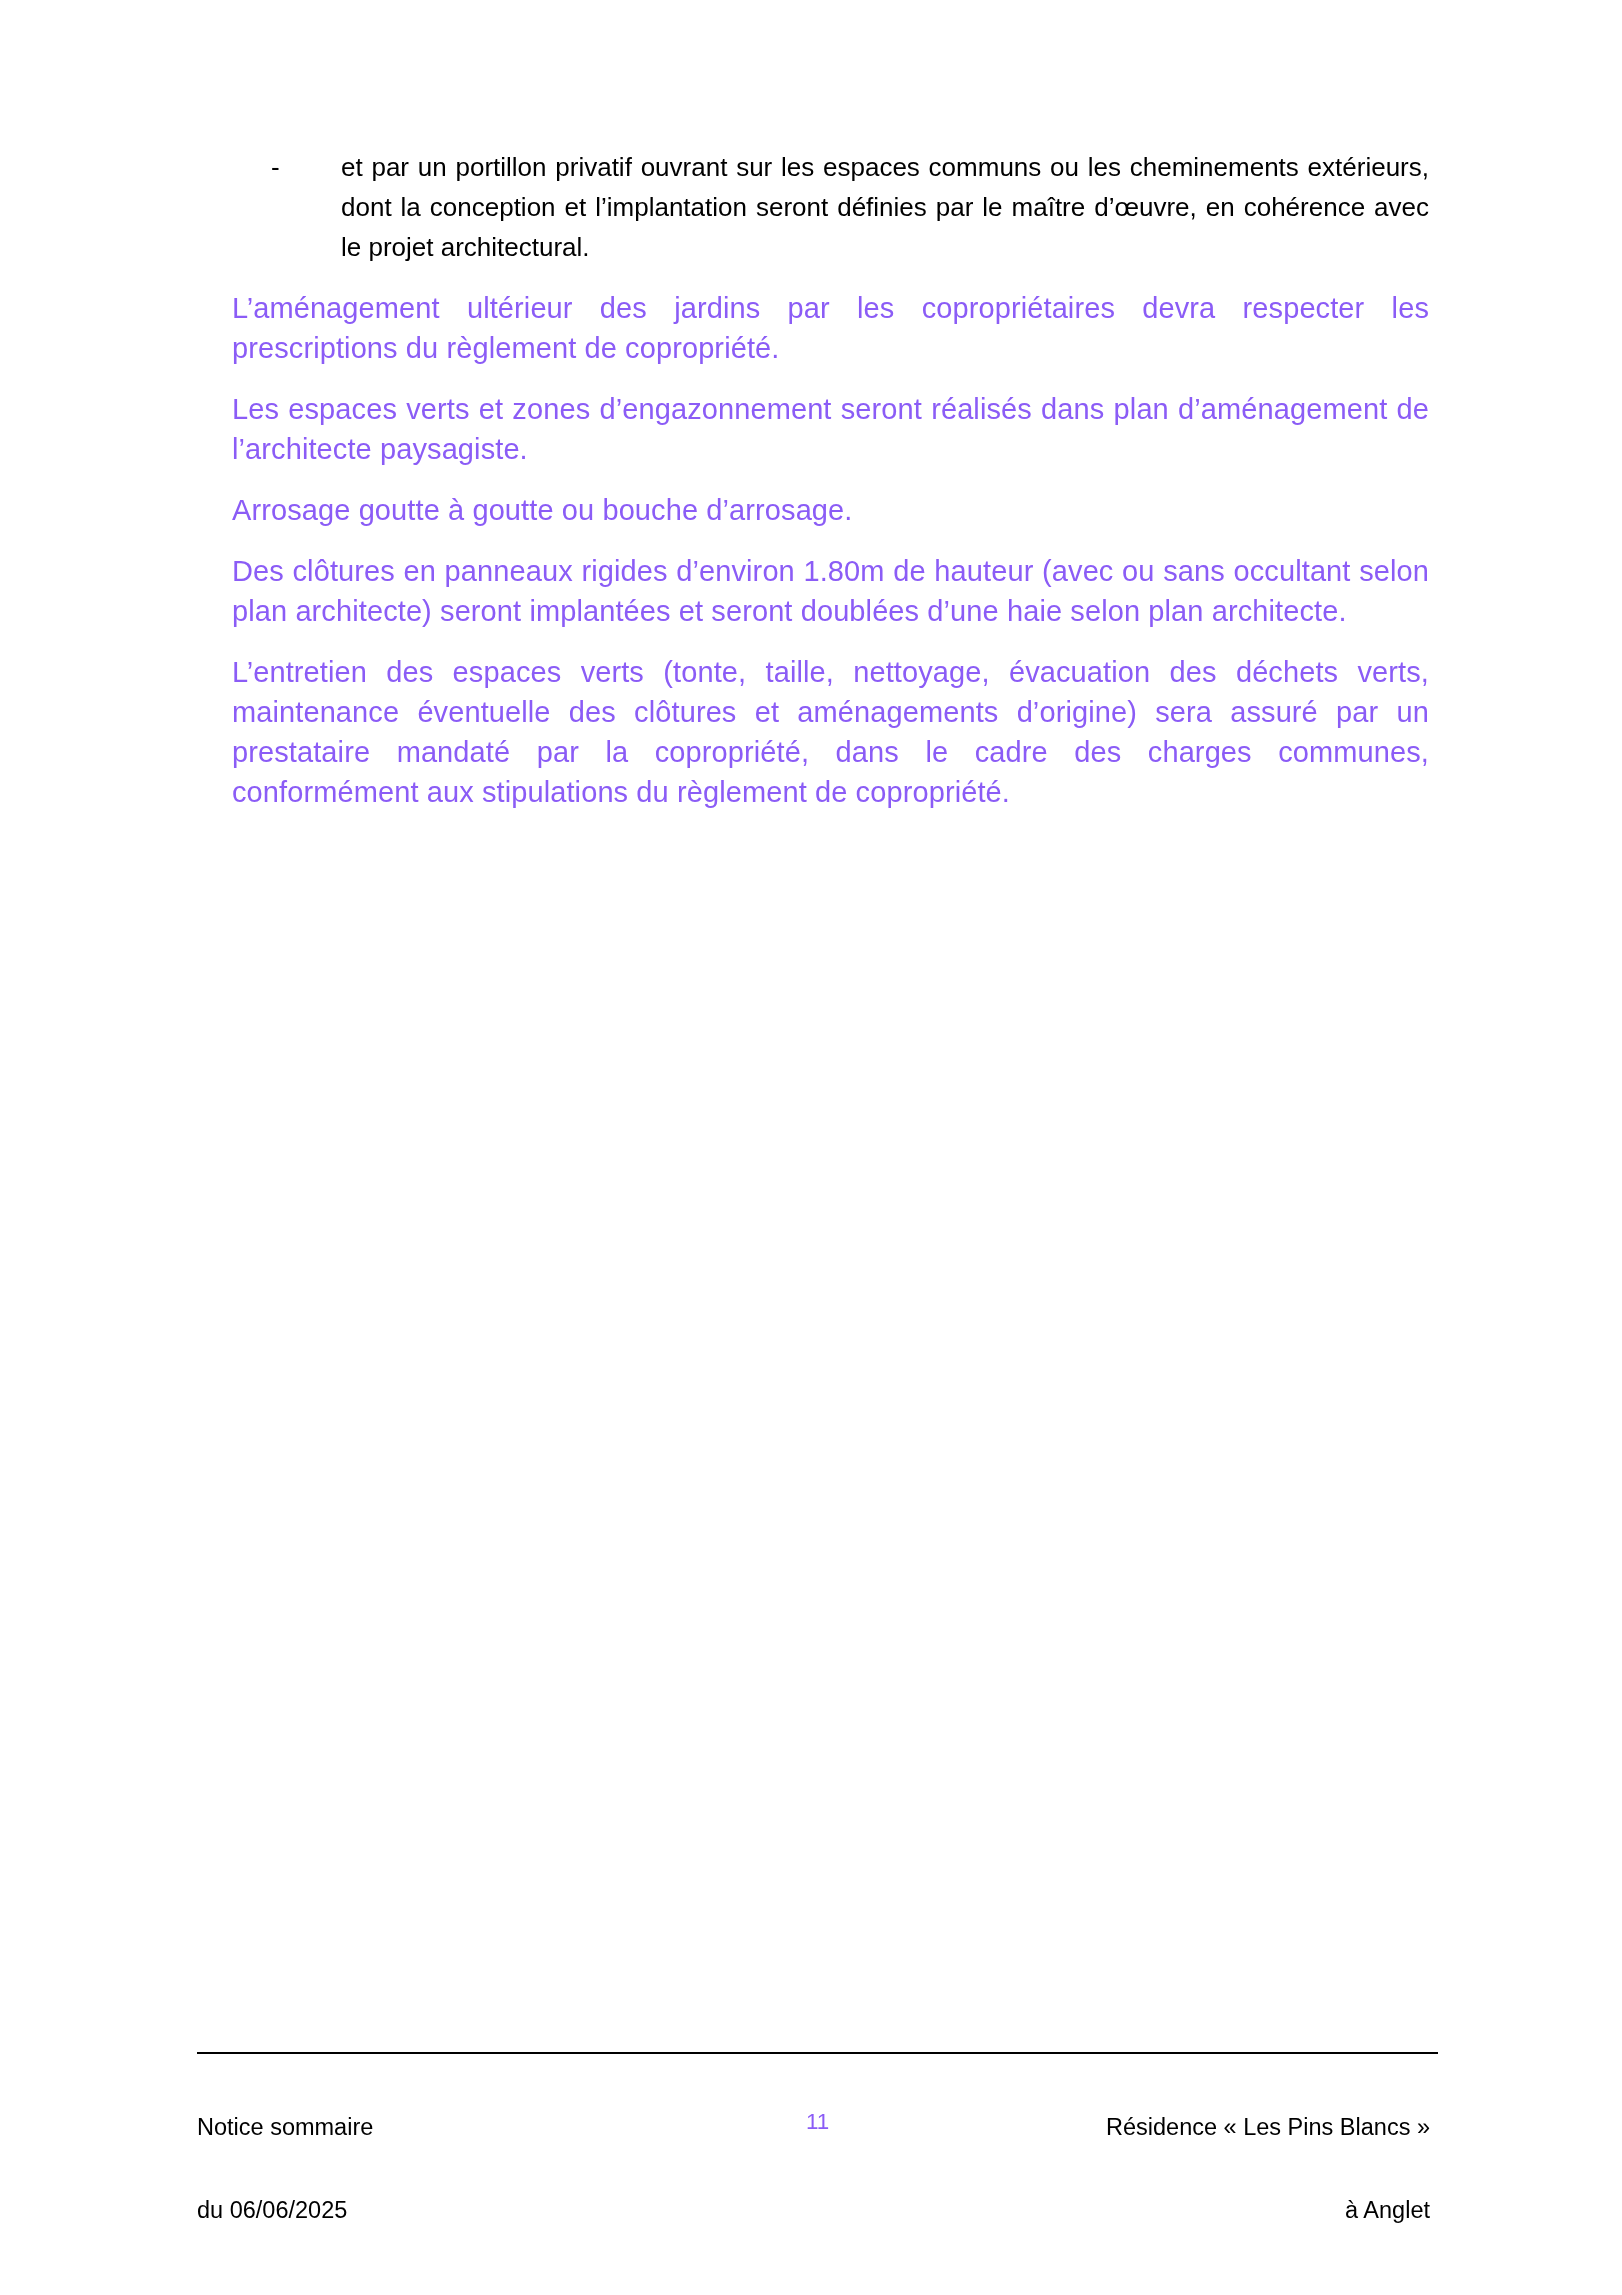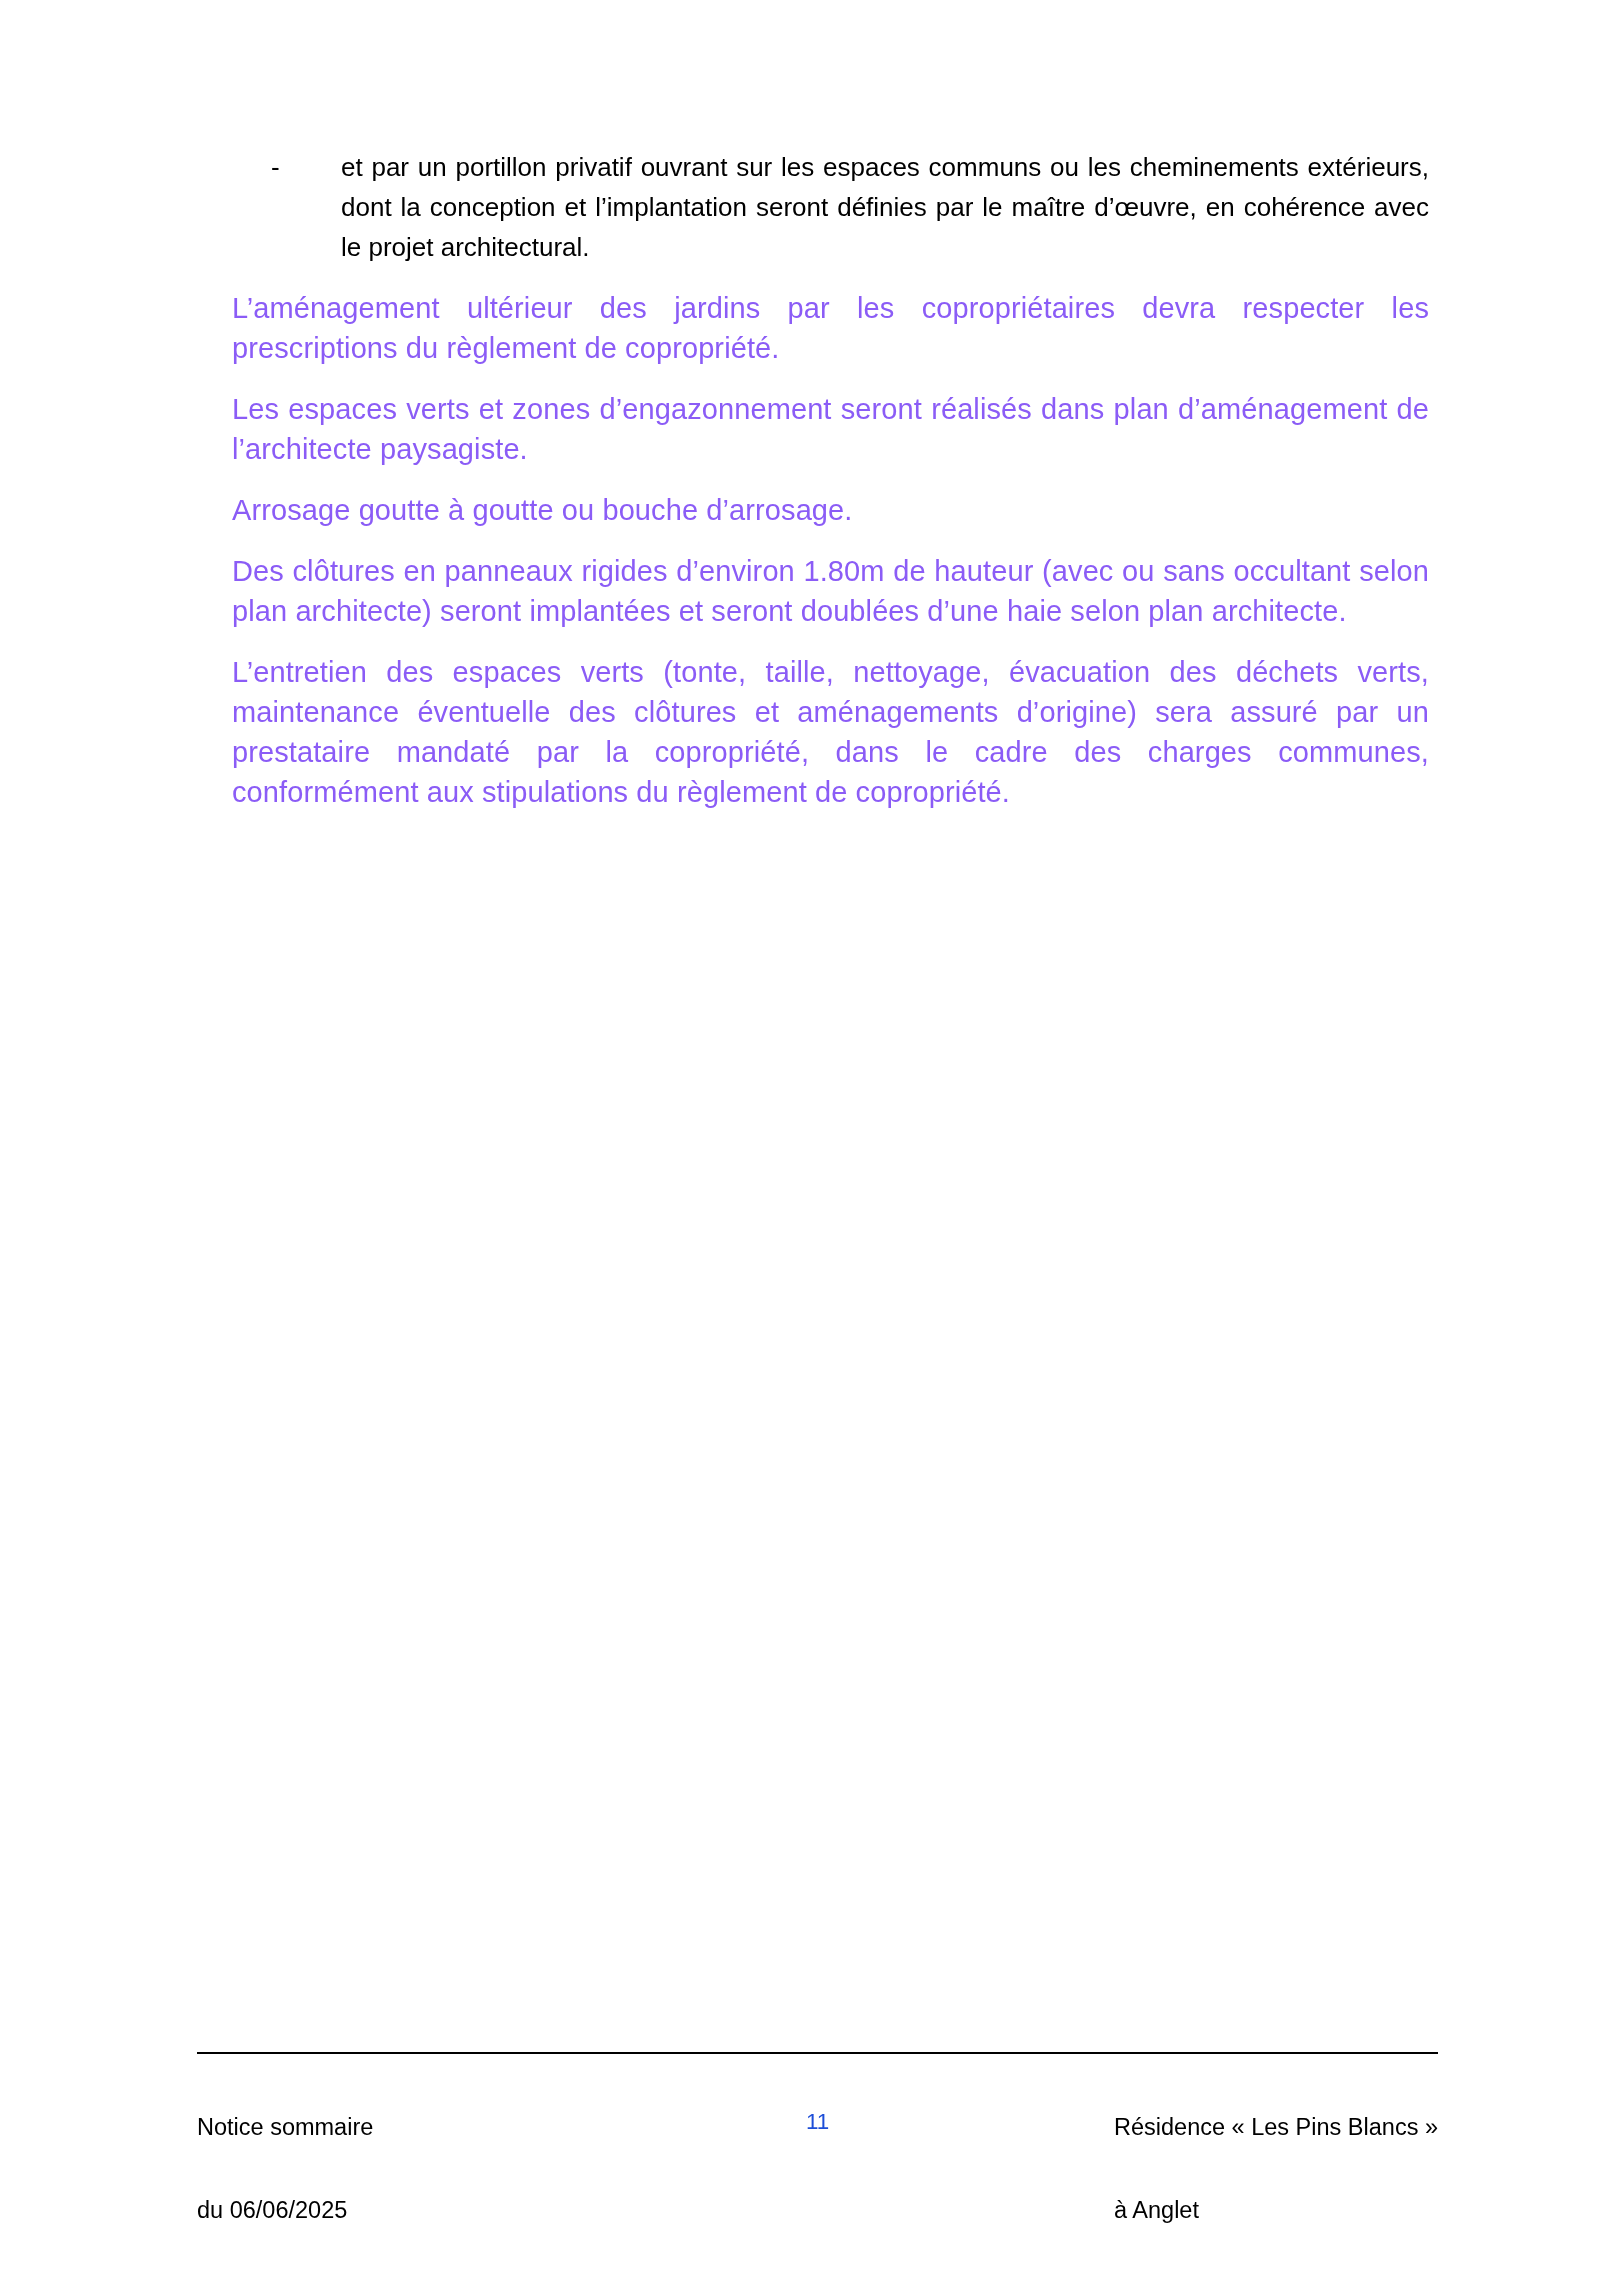--- a/index.html
+++ b/index.html
@@ -101,27 +101,28 @@
   }
 
   .footer-center {
     position: absolute;
     left: 0;
     right: 0;
     top: -4.5px;
     text-align: center;
     font-size: 22.4px;
     line-height: 36px;
-    color: #1d4ed8;
+    color: #8b5cf6;
   }
 
   .footer-right {
     position: absolute;
-    right: 0;
+    right: 8px;
     top: 0;
+    text-align: right;
     font-size: 23.5px;
     line-height: 36px;
     color: #000000;
     white-space: nowrap;
   }
 
   .footer-line {
     display: block;
     margin-top: 47px;
   }

